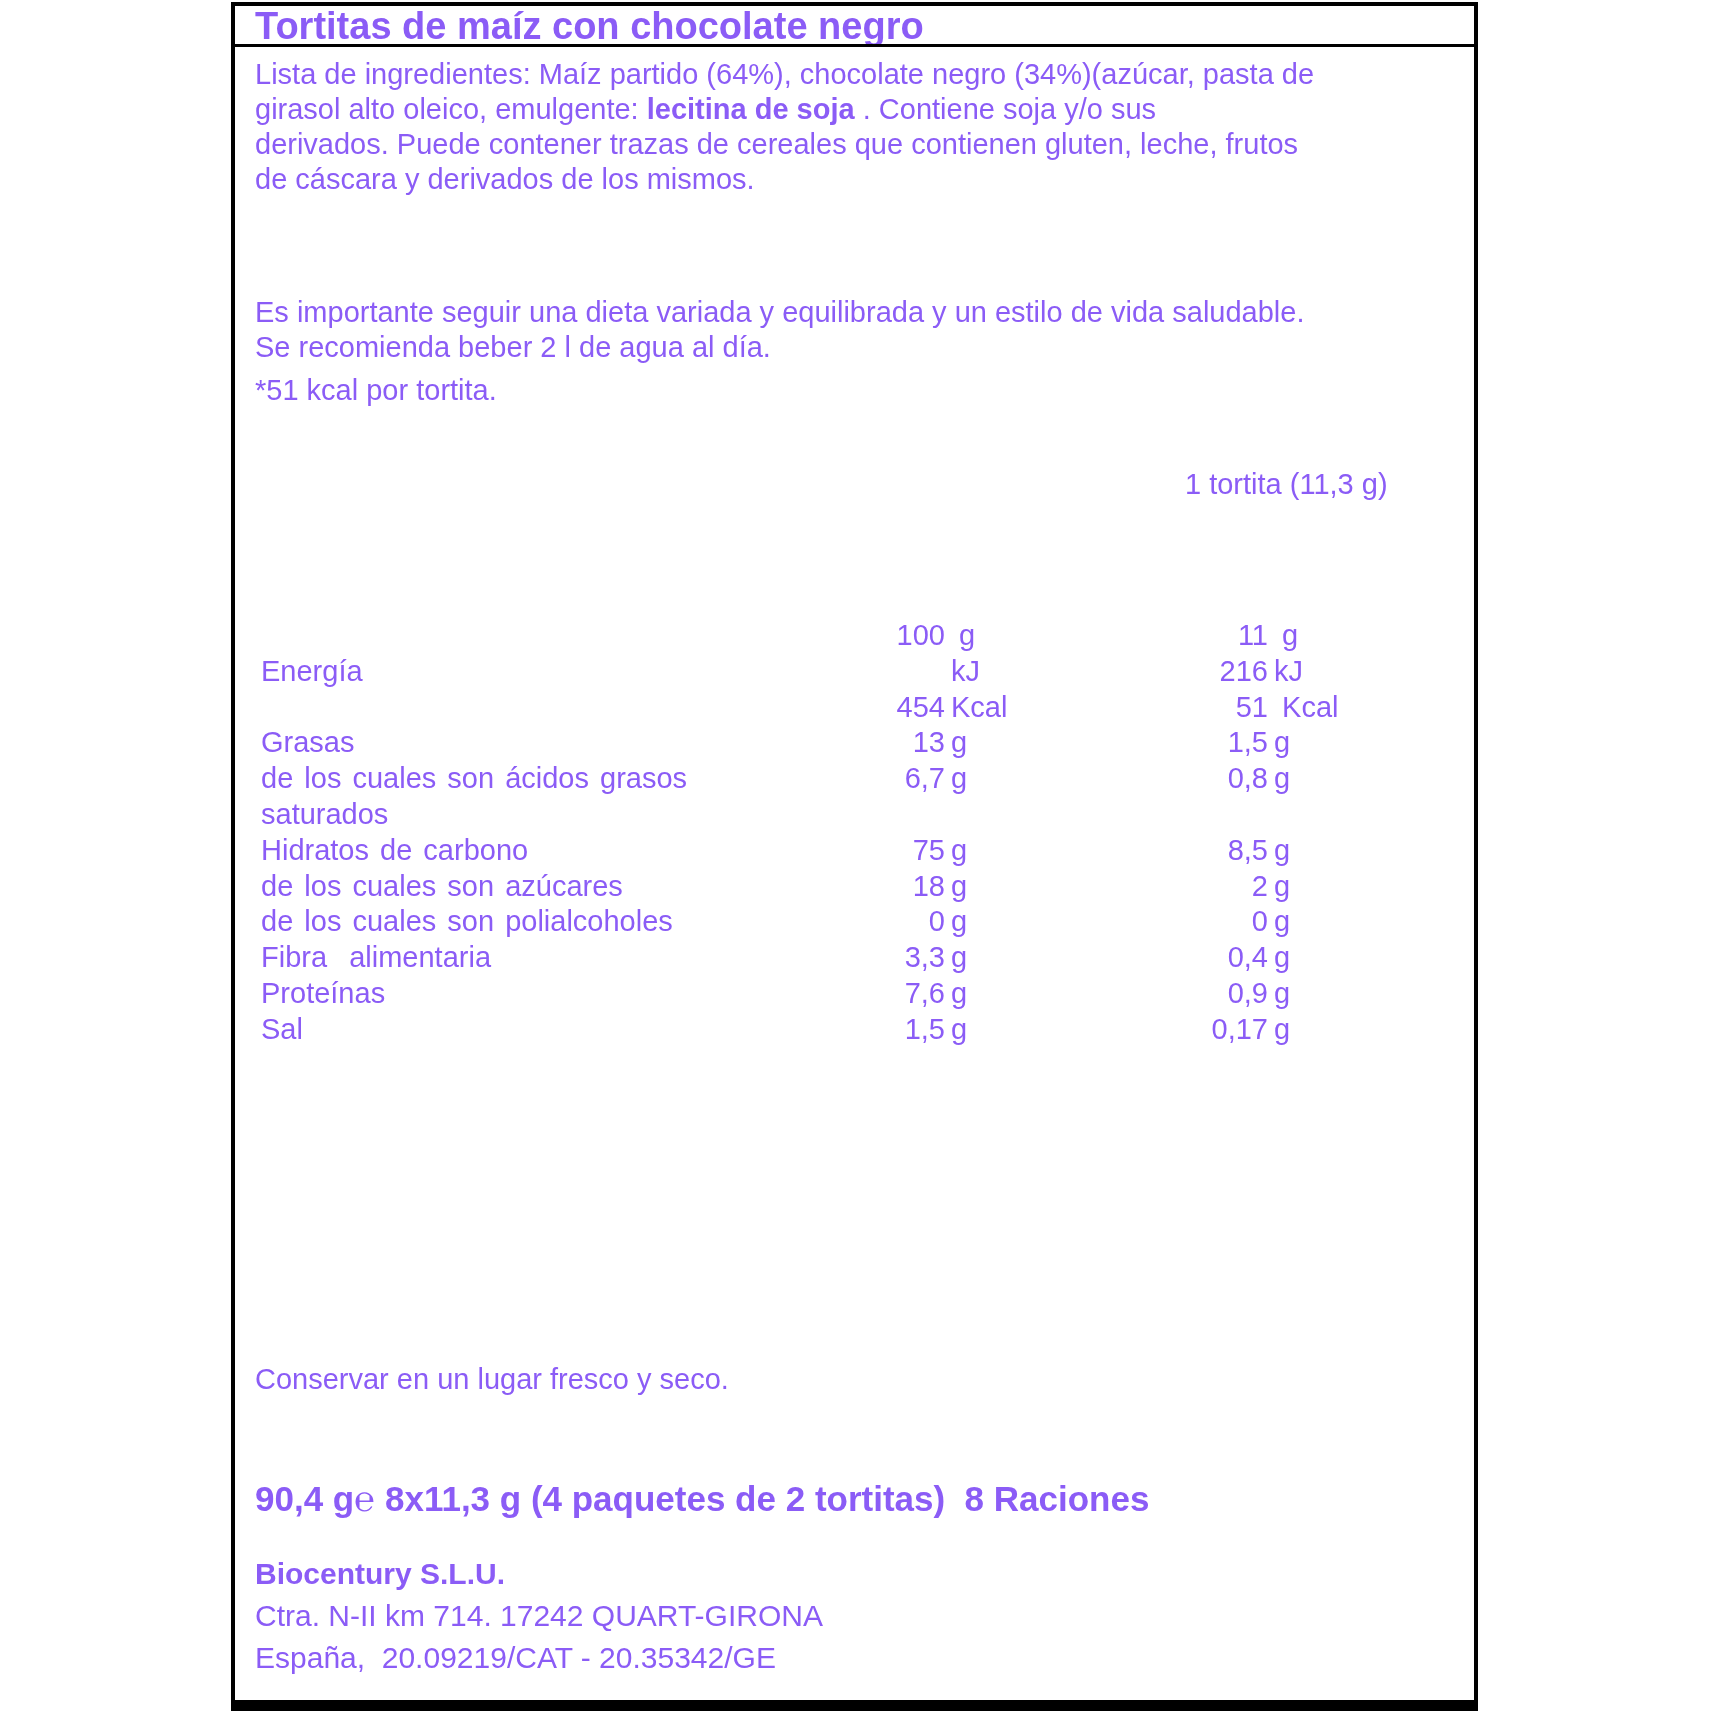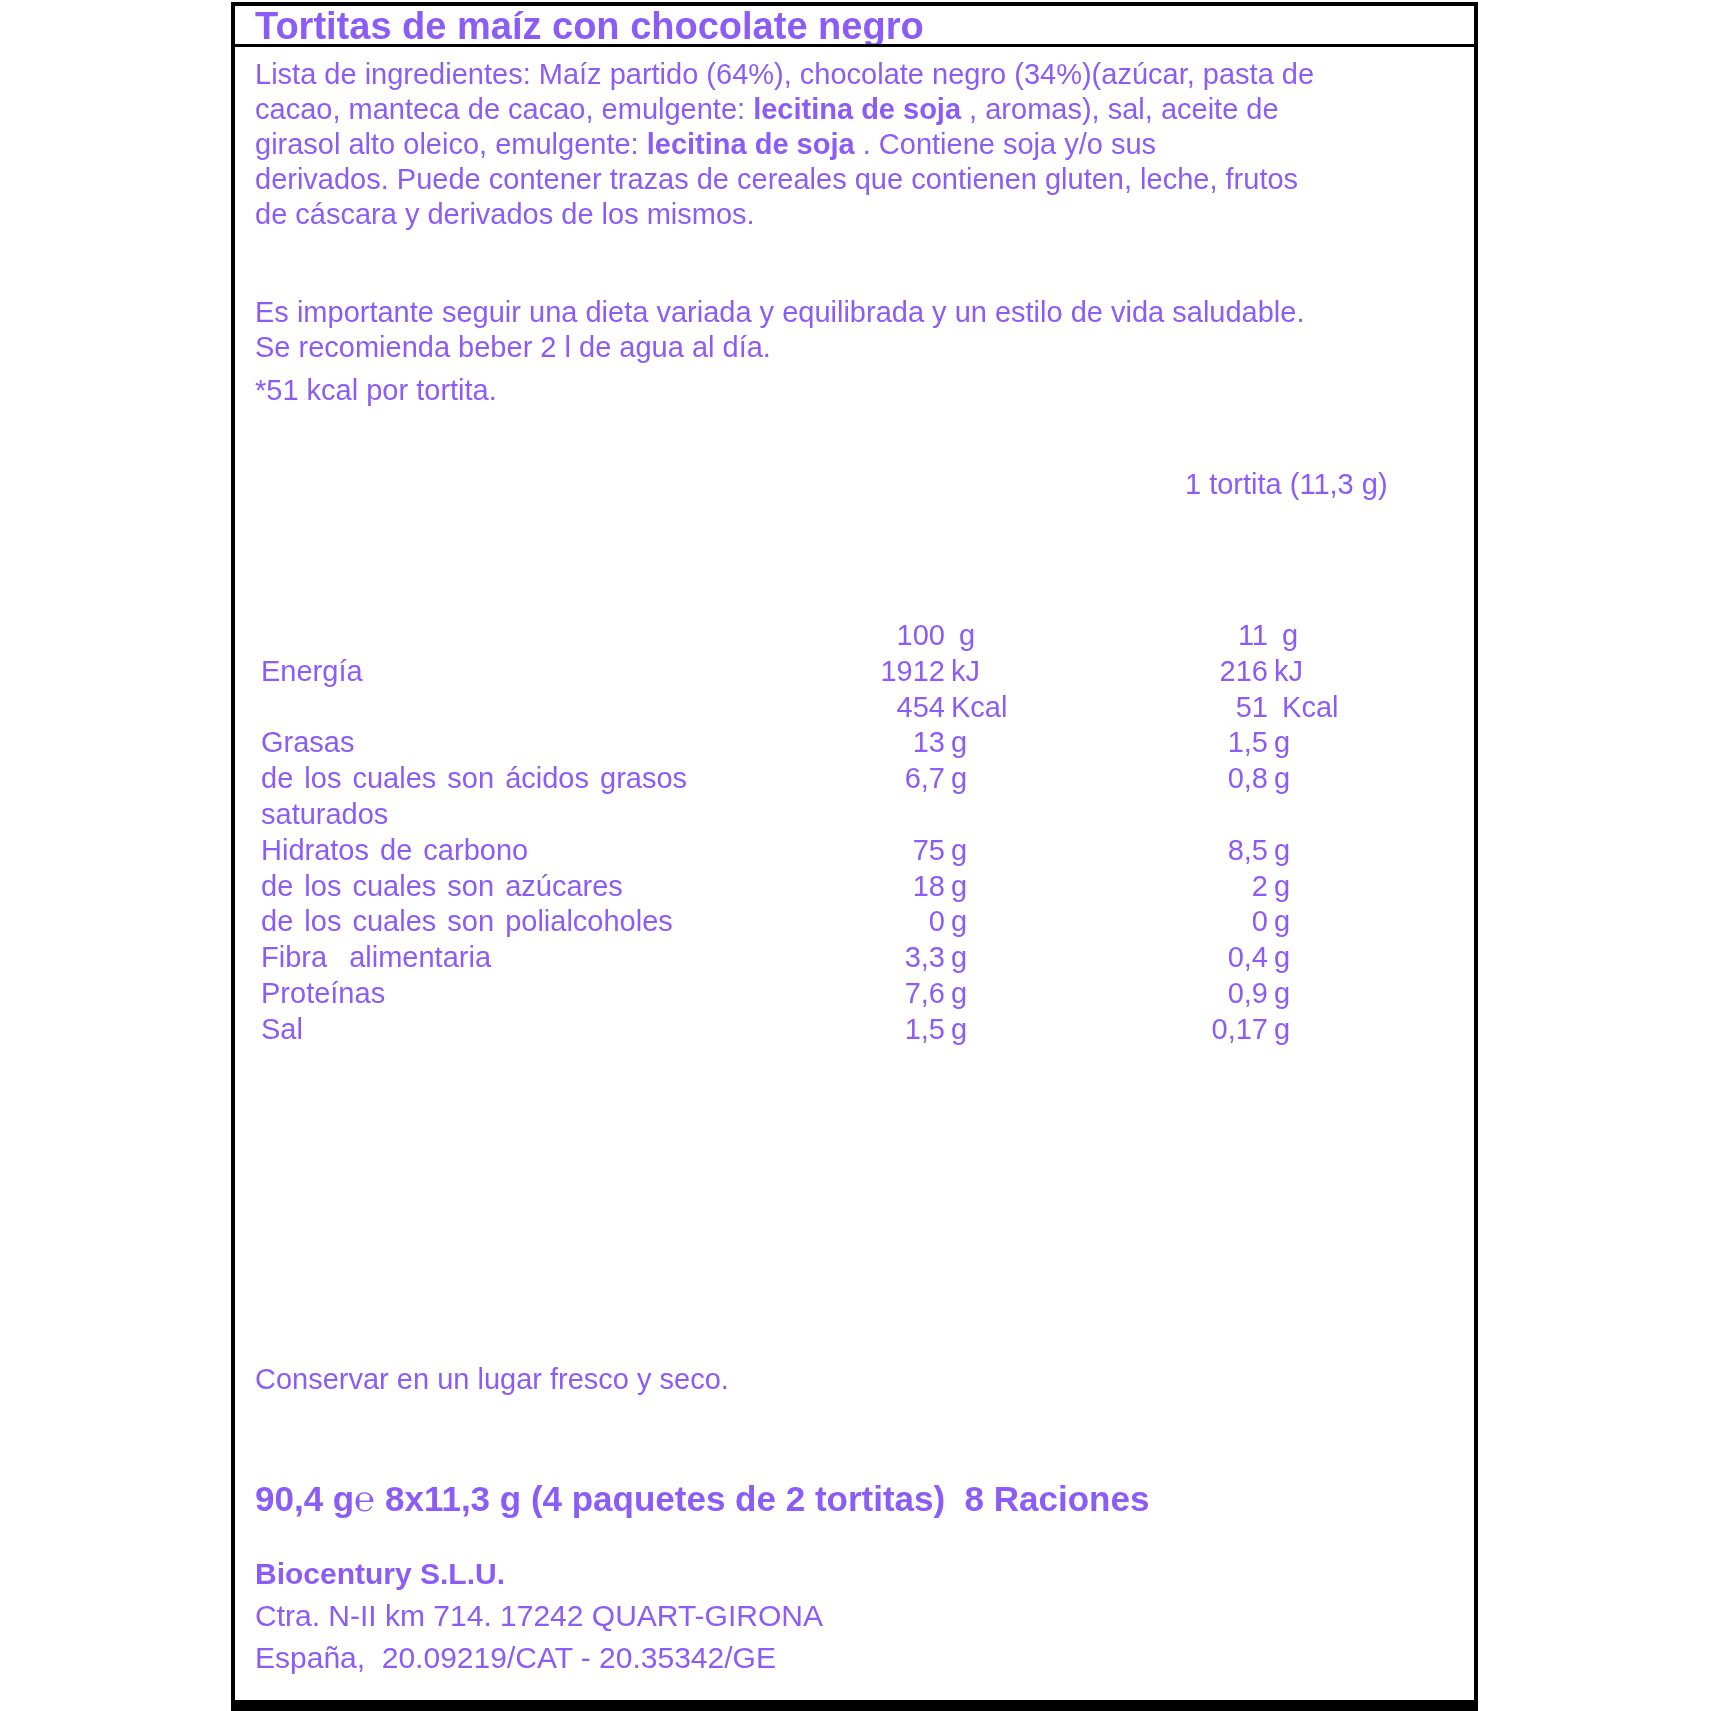--- a/index.html
+++ b/index.html
@@ -39,21 +39,20 @@
 <body>
 
 <div class="canvas">
   <div class="box">
 
     <div class="title">Tortitas de maíz con chocolate negro</div>
     <div class="rule"></div>
 
     <div class="ingredients t">
       <div class="tline"><span>Lista de ingredientes: Maíz partido (64%), chocolate negro (34%)(azúcar, pasta de</span></div>
-      <div class="tline"><span>cacao, manteca de cacao, emulgente: </span><span class="bold">lecitina de soja</span><span> , aromas), sal, aceite de</span></div>
       <div class="tline"><span>girasol alto oleico, emulgente: </span><span class="bold">lecitina de soja</span><span> . Contiene soja y/o sus</span></div>
       <div class="tline"><span>derivados. Puede contener trazas de cereales que contienen gluten, leche, frutos</span></div>
       <div class="tline"><span>de cáscara y derivados de los mismos.</span></div>
     </div>
 
     <div class="advice t">
       <div class="tline">Es importante seguir una dieta variada y equilibrada y un estilo de vida saludable.</div>
       <div class="tline">Se recomienda beber 2 l de agua al día.</div>
     </div>
 
@@ -64,21 +63,20 @@
     <div class="ntable">
       <div class="nrow">
         <span class="rlabel"></span>
         <span class="n1">100</span>
         <span class="u1"> g</span>
         <span class="n2">11</span>
         <span class="u2"> g</span>
       </div>
       <div class="nrow">
         <span class="rlabel">Energía</span>
-        <span class="n1">1912</span>
         <span class="u1">kJ</span>
         <span class="n2">216</span>
         <span class="u2">kJ</span>
       </div>
       <div class="nrow">
         <span class="rlabel"></span>
         <span class="n1">454</span>
         <span class="u1">Kcal</span>
         <span class="n2">51</span>
         <span class="u2"> Kcal</span>

